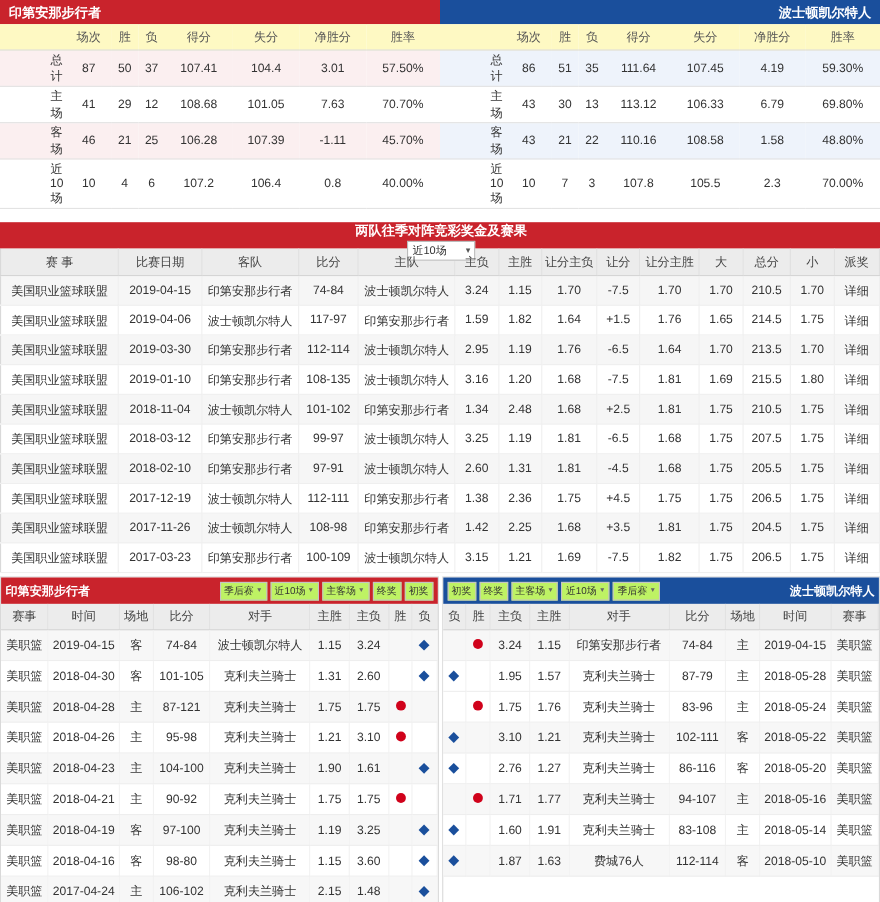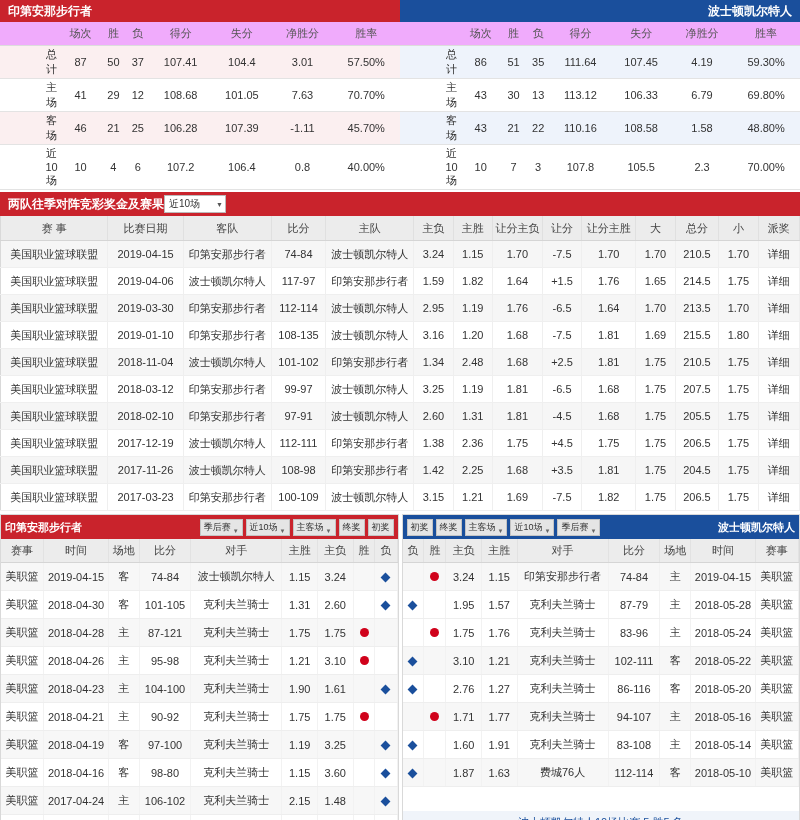--- a/index.html
+++ b/index.html
@@ -25,34 +25,35 @@
   .team-head.left{background:#c9232c;text-align:left;}
   .team-head.right{background:#1a4f9c;text-align:right;}
   .stat-table td{
     height:21px;
     text-align:center;
     border-bottom:1px solid #e3e3e3;
     font-size:11px;
     color:#333;
   }
   .stat-table tr.hdr td{
-    background:#f0abfc;
+    background:#fef9c3;
     color:#555;
     border-bottom:1px solid #dcdcdc;
   }
   .stat-table tr.alt td{background:#fbeff0;}
   .stat-table tr.altb td{background:#eef3fb;}
   .stat-table td.firstcol{text-align:center;padding-left:44px;}
 
   
   .section-bar{
     height:24px;background:#c9232c;color:#fff;
-    display:flex;align-items:center;
+    display:flex;align-items:center;justify-content:space-between;
     padding:0 6px 0 8px;font-size:12px;font-weight:bold;
-    margin-top:2px;
+    margin-top:12px;
+    flex-direction:column;
   }
   .sel-box{
     background:#ffffff;color:#333;font-weight:normal;
     font-size:10px;border:1px solid #bbb;
     padding:1px 2px 1px 4px;min-width:54px;
     display:flex;align-items:center;justify-content:space-between;
   }
   .sel-box .arw{font-size:7px;color:#555;margin-left:3px;}
 
   
@@ -79,23 +80,23 @@
     height:24px;display:flex;align-items:center;
     font-size:11px;font-weight:bold;color:#fff;
     padding:0 4px;
   }
   .bot-head.l{background:#c9232c;}
   .bot-head.r{background:#1a4f9c;}
   .bot-head .title{white-space:nowrap;}
   .bot-head .ctrls{display:flex;align-items:center;gap:3px;flex:1;justify-content:flex-end;}
   .bot-head.r .ctrls{justify-content:flex-start;}
   .pill{
-    background:#e5e5e5;border:1px solid #c4c4c4;color:#333;
+    background:#bef264;border:1px solid #c4c4c4;color:#333;
     font-size:9px;font-weight:normal;padding:1px 3px;
-    display:flex;align-items:flex-end;white-space:nowrap;
+    display:flex;align-items:center;white-space:nowrap;
   }
   .pill .arw{font-size:6px;margin-left:2px;color:#666;}
   .bot table th{
     background:#ececec;height:21px;font-size:11px;color:#444;
     border-bottom:1px solid #d5d5d5;border-right:1px solid #e2e2e2;
   }
   .bot table td{
     height:25px;font-size:11px;text-align:center;color:#333;
     border-bottom:1px solid #eee;border-right:1px solid #f2f2f2;
   }

